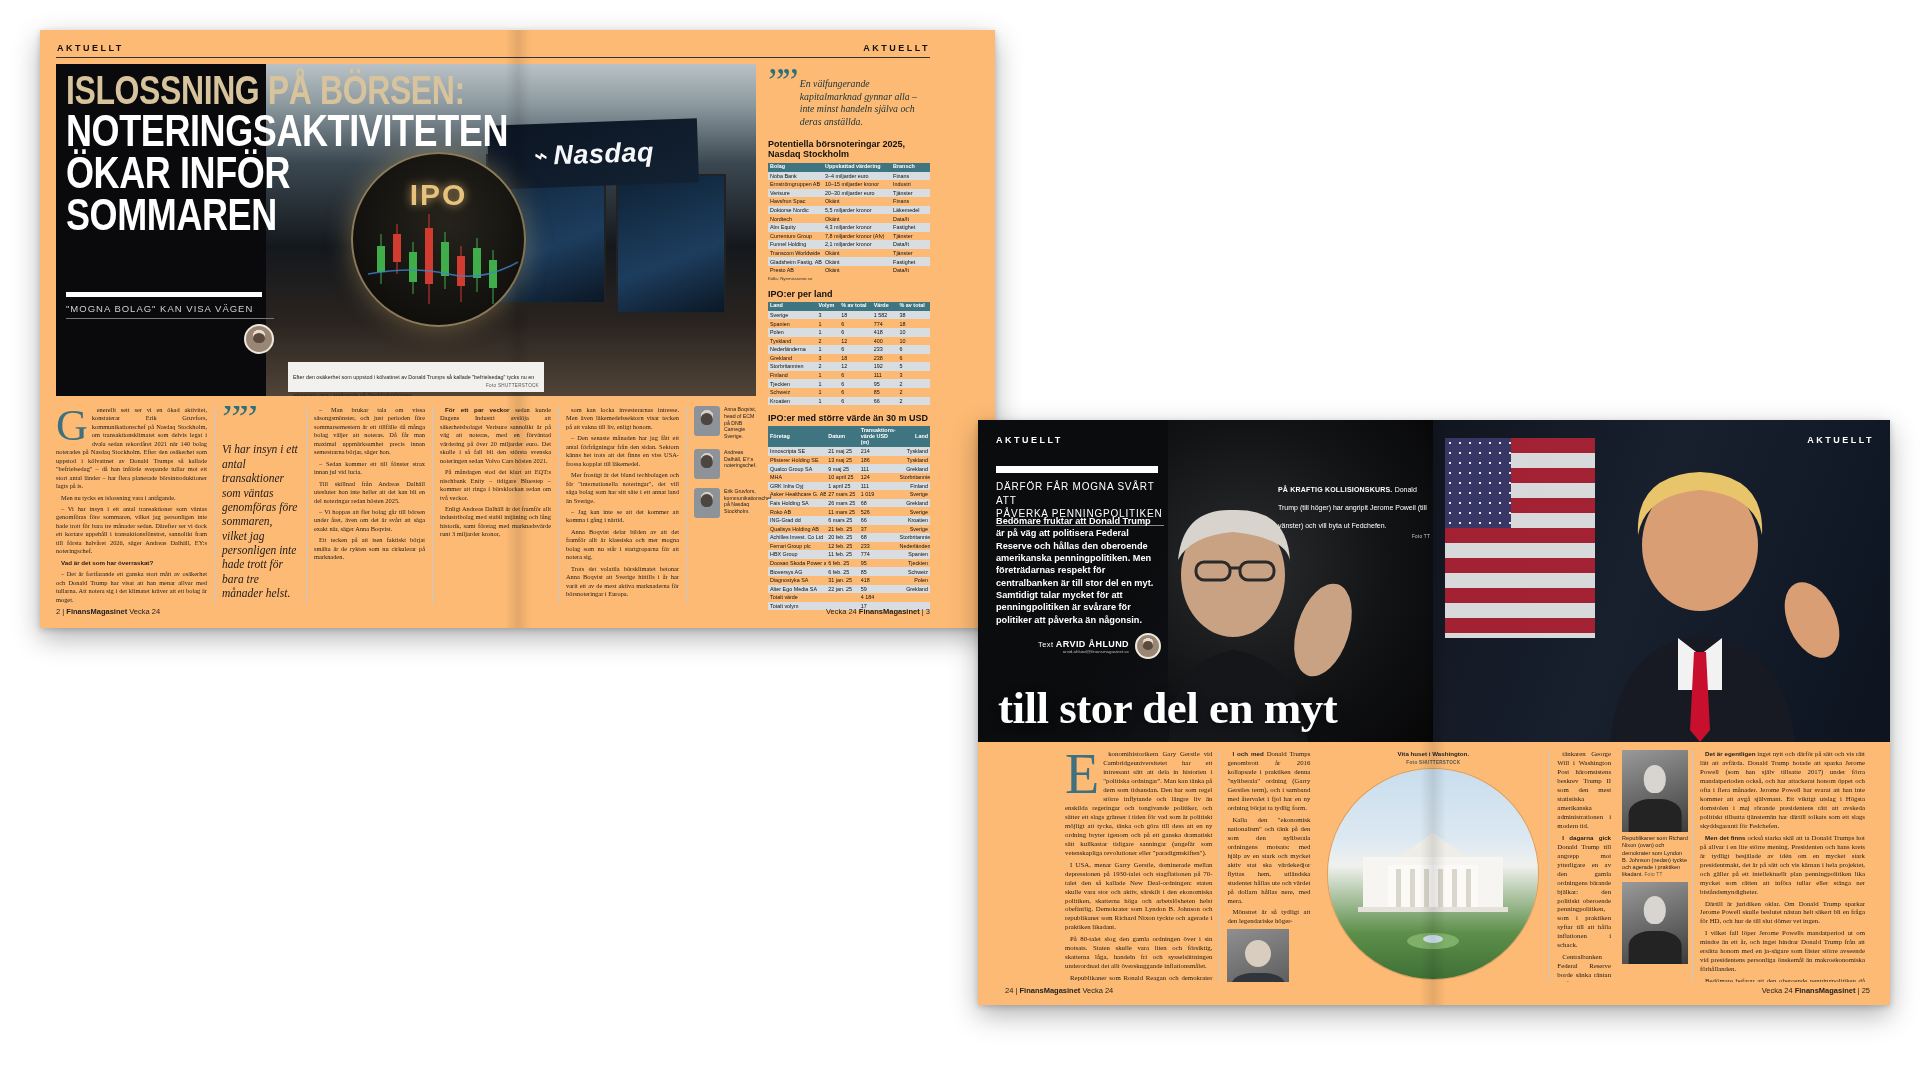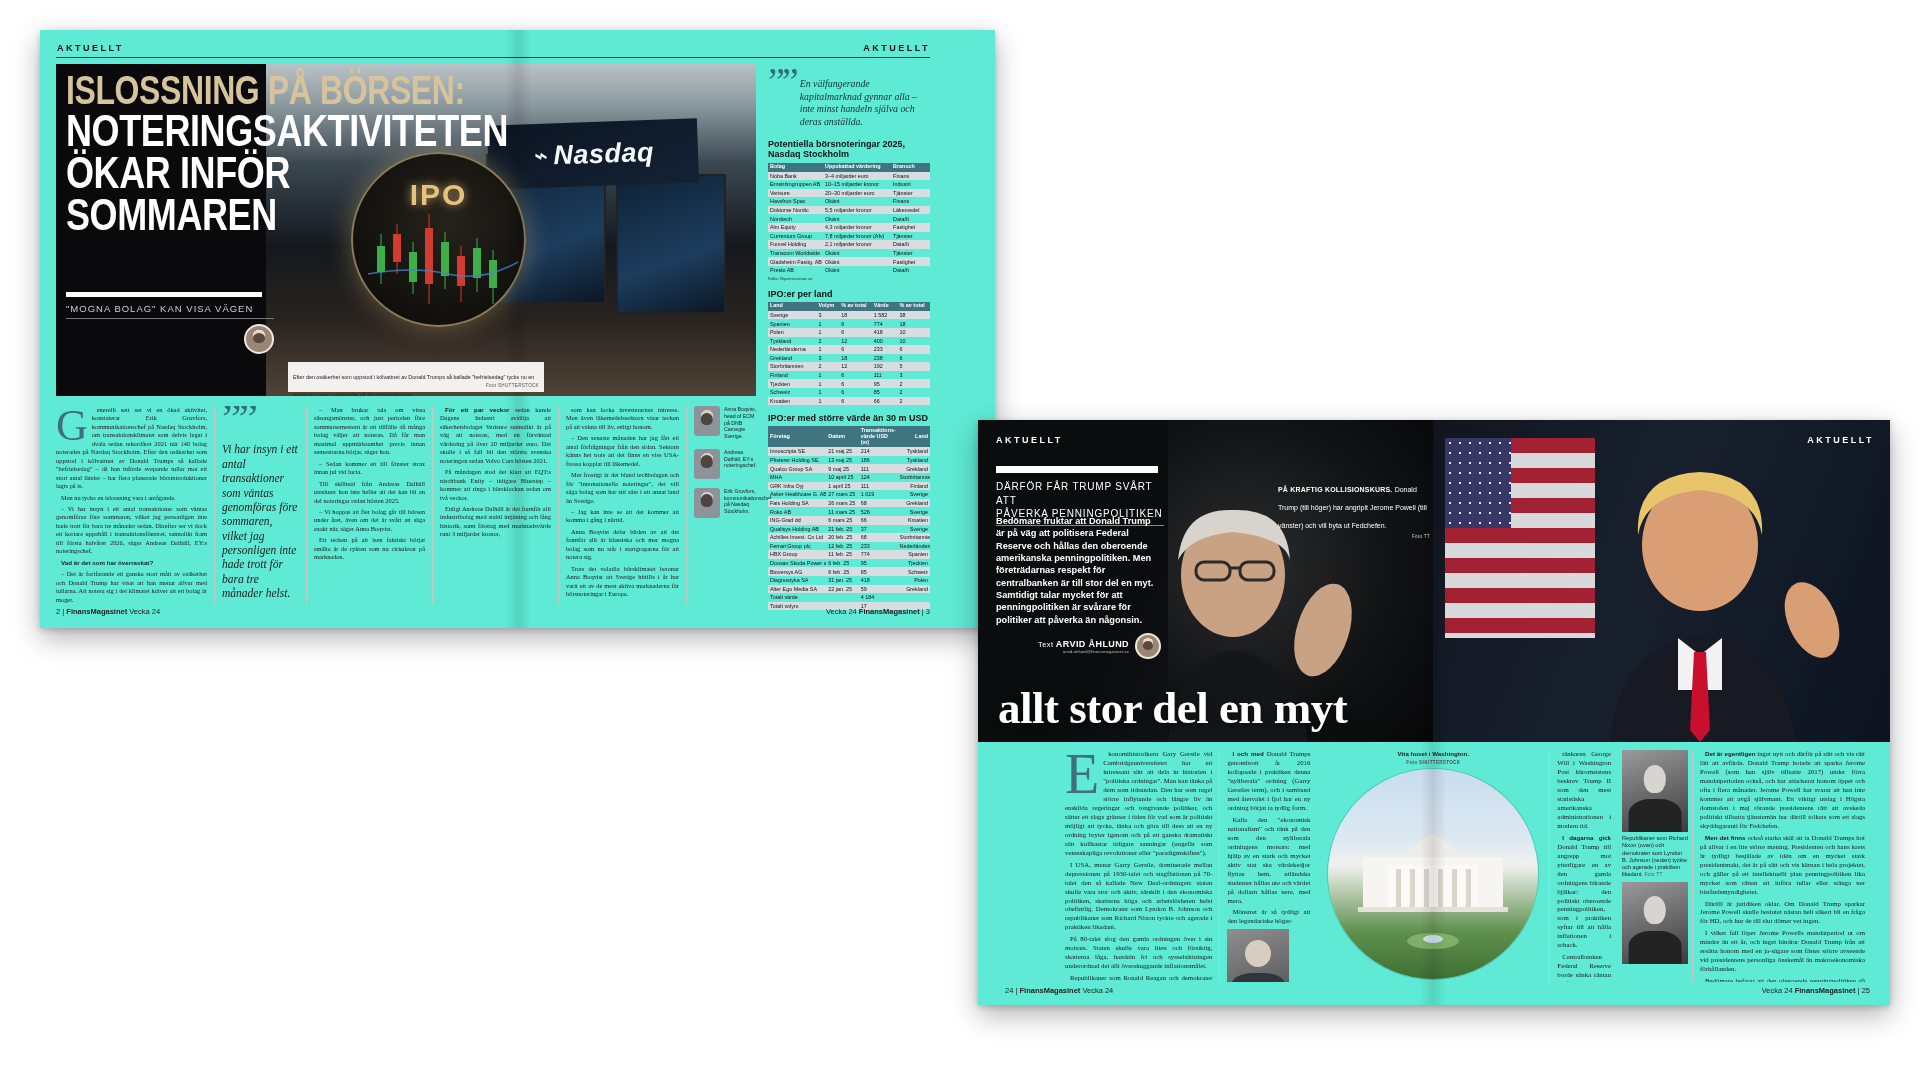--- a/index.html
+++ b/index.html
@@ -1,18 +1,18 @@
 <!DOCTYPE html>
 <html><head>
 <meta charset="utf-8">
 <style>
   * { margin:0; padding:0; box-sizing:border-box; }
   html,body { width:1920px; height:1080px; background:#ffffff; overflow:hidden;
     font-family:"Liberation Sans", sans-serif; }
-  .spread { position:absolute; background:#5eead4;
+  .spread { position:absolute; background:#fdba74;
     box-shadow:0 10px 26px rgba(0,0,0,.30), 0 2px 6px rgba(0,0,0,.18); }
   .fold { position:absolute; top:0; bottom:0; width:26px; pointer-events:none;
     background:linear-gradient(to right, rgba(0,0,0,0) 0%, rgba(0,0,0,.10) 50%, rgba(0,0,0,0) 100%); }
 
   
   .sec-label { font-size:9px; font-weight:bold; letter-spacing:2.5px; color:#111; }
   .footer { position:absolute; font-size:7.5px; color:#222; }
   .footer b { font-weight:bold; }
   .bp { font-family:"Liberation Serif", serif; font-size:6.4px; line-height:1.32;
         text-align:justify; color:#1c1c1c; margin-bottom:3px; text-indent:5px; }
@@ -572,21 +572,21 @@
   <div class="footer" id="ls-footer-r"><span>Vecka 24  </span><b>FinansMagasinet</b><span>   |  3</span></div>
   <div class="fold" style="left:465px;"></div>
 </div>
 
 <div class="spread" id="right-spread">
   <div id="rs-hero">
     <div id="rs-panel">
       <div class="sec-label inv" id="rs-label-l">AKTUELLT</div>
       <div id="rs-bar"></div>
       <div id="rs-kicker">
-        <div>DÄRFÖR FÅR TRUMP SVÅRT ATT</div>
+        <div>DÄRFÖR FÅR MOGNA SVÅRT ATT</div>
         <div>PÅVERKA PENNINGPOLITIKEN</div>
       </div>
       <div id="rs-standfirst">Bedömare fruktar att Donald Trump är på väg att politisera Federal Reserve och hållas den oberoende amerikanska penningpolitiken. Men företrädarnas respekt för centralbanken är till stor del en myt. Samtidigt talar mycket för att penningpolitiken är svårare för politiker att påverka än någonsin.</div>
       <div id="rs-byline">
         <div class="t">
           <div class="name"><span class="pre">Text </span><span>ARVID ÅHLUND</span></div>
           <div class="email">arvid.ahlund@finansmagasinet.se</div>
         </div>
         <div class="avatar" style="width:26px;height:26px;"></div>
       </div>
@@ -617,21 +617,21 @@
         <path d="M88 95 Q85 35 150 32 Q215 35 212 95 Q205 55 150 50 Q95 55 88 95 Z" fill="#e8c46a"></path>
         <path d="M60 302 Q70 205 150 195 Q235 205 245 302 Z" fill="#171a22"></path>
         <path d="M128 198 L150 215 L172 198 L172 250 L128 250 Z" fill="#f2f2f2"></path>
         <path d="M144 212 L156 212 L160 290 L150 302 L140 290 Z" fill="#c8102e"></path>
         <ellipse cx="262" cy="180" rx="24" ry="40" fill="#d99e74" transform="rotate(-24 262 180)"></ellipse>
       </svg>
       <div class="sec-label inv" id="rs-label-r">AKTUELLT</div>
     </div>
 
     <div id="rs-headline">
-      <span>allt stor del en myt</span>
+      <span>till stor del en myt</span>
     </div>
   </div>
 
   <div id="rs-body">
     <div class="col" id="rc1">
       <span class="dropcap" style="font-size:56px;">E</span>
       <div>
           <p class="bp"><b></b><span>konomihistorikern Gary Gerstle vid Cambridgeuniversitetet har ett intressant sätt att dela in historien i "politiska ordningar". Man kan tänka på dem som tidsandan. Den har som regel större inflytande och längre liv än enskilda regeringar och tongivande politiker, och sätter ett slags gränser i tiden för vad som är politiskt möjligt att tycka, tänka och göra till dess att en ny ordning bryter igenom och på ett ganska dramatiskt sätt kullkastar tidigare sanningar (ungefär som vetenskapliga revolutioner eller "paradigmskiften").</span></p>
           <p class="bp"><b></b><span>I USA, menar Garry Gerstle, dominerade mellan depressionen på 1930-talet och stagflationen på 70-talet den så kallade New Deal-ordningen: staten skulle vara stor och aktiv, särskilt i den ekonomiska politiken, skatterna höga och arbetslösheten helst obefintlig. Demokrater som Lyndon B. Johnson och republikaner som Richard Nixon tyckte och agerade i praktiken likadant.</span></p>
           <p class="bp"><b></b><span>På 80-talet slog den gamla ordningen över i sin motsats. Staten skulle vara liten och försiktig, skatterna låga, handeln fri och sysselsättningen underordnad det allt överskuggande inflationsmålet.</span></p>

